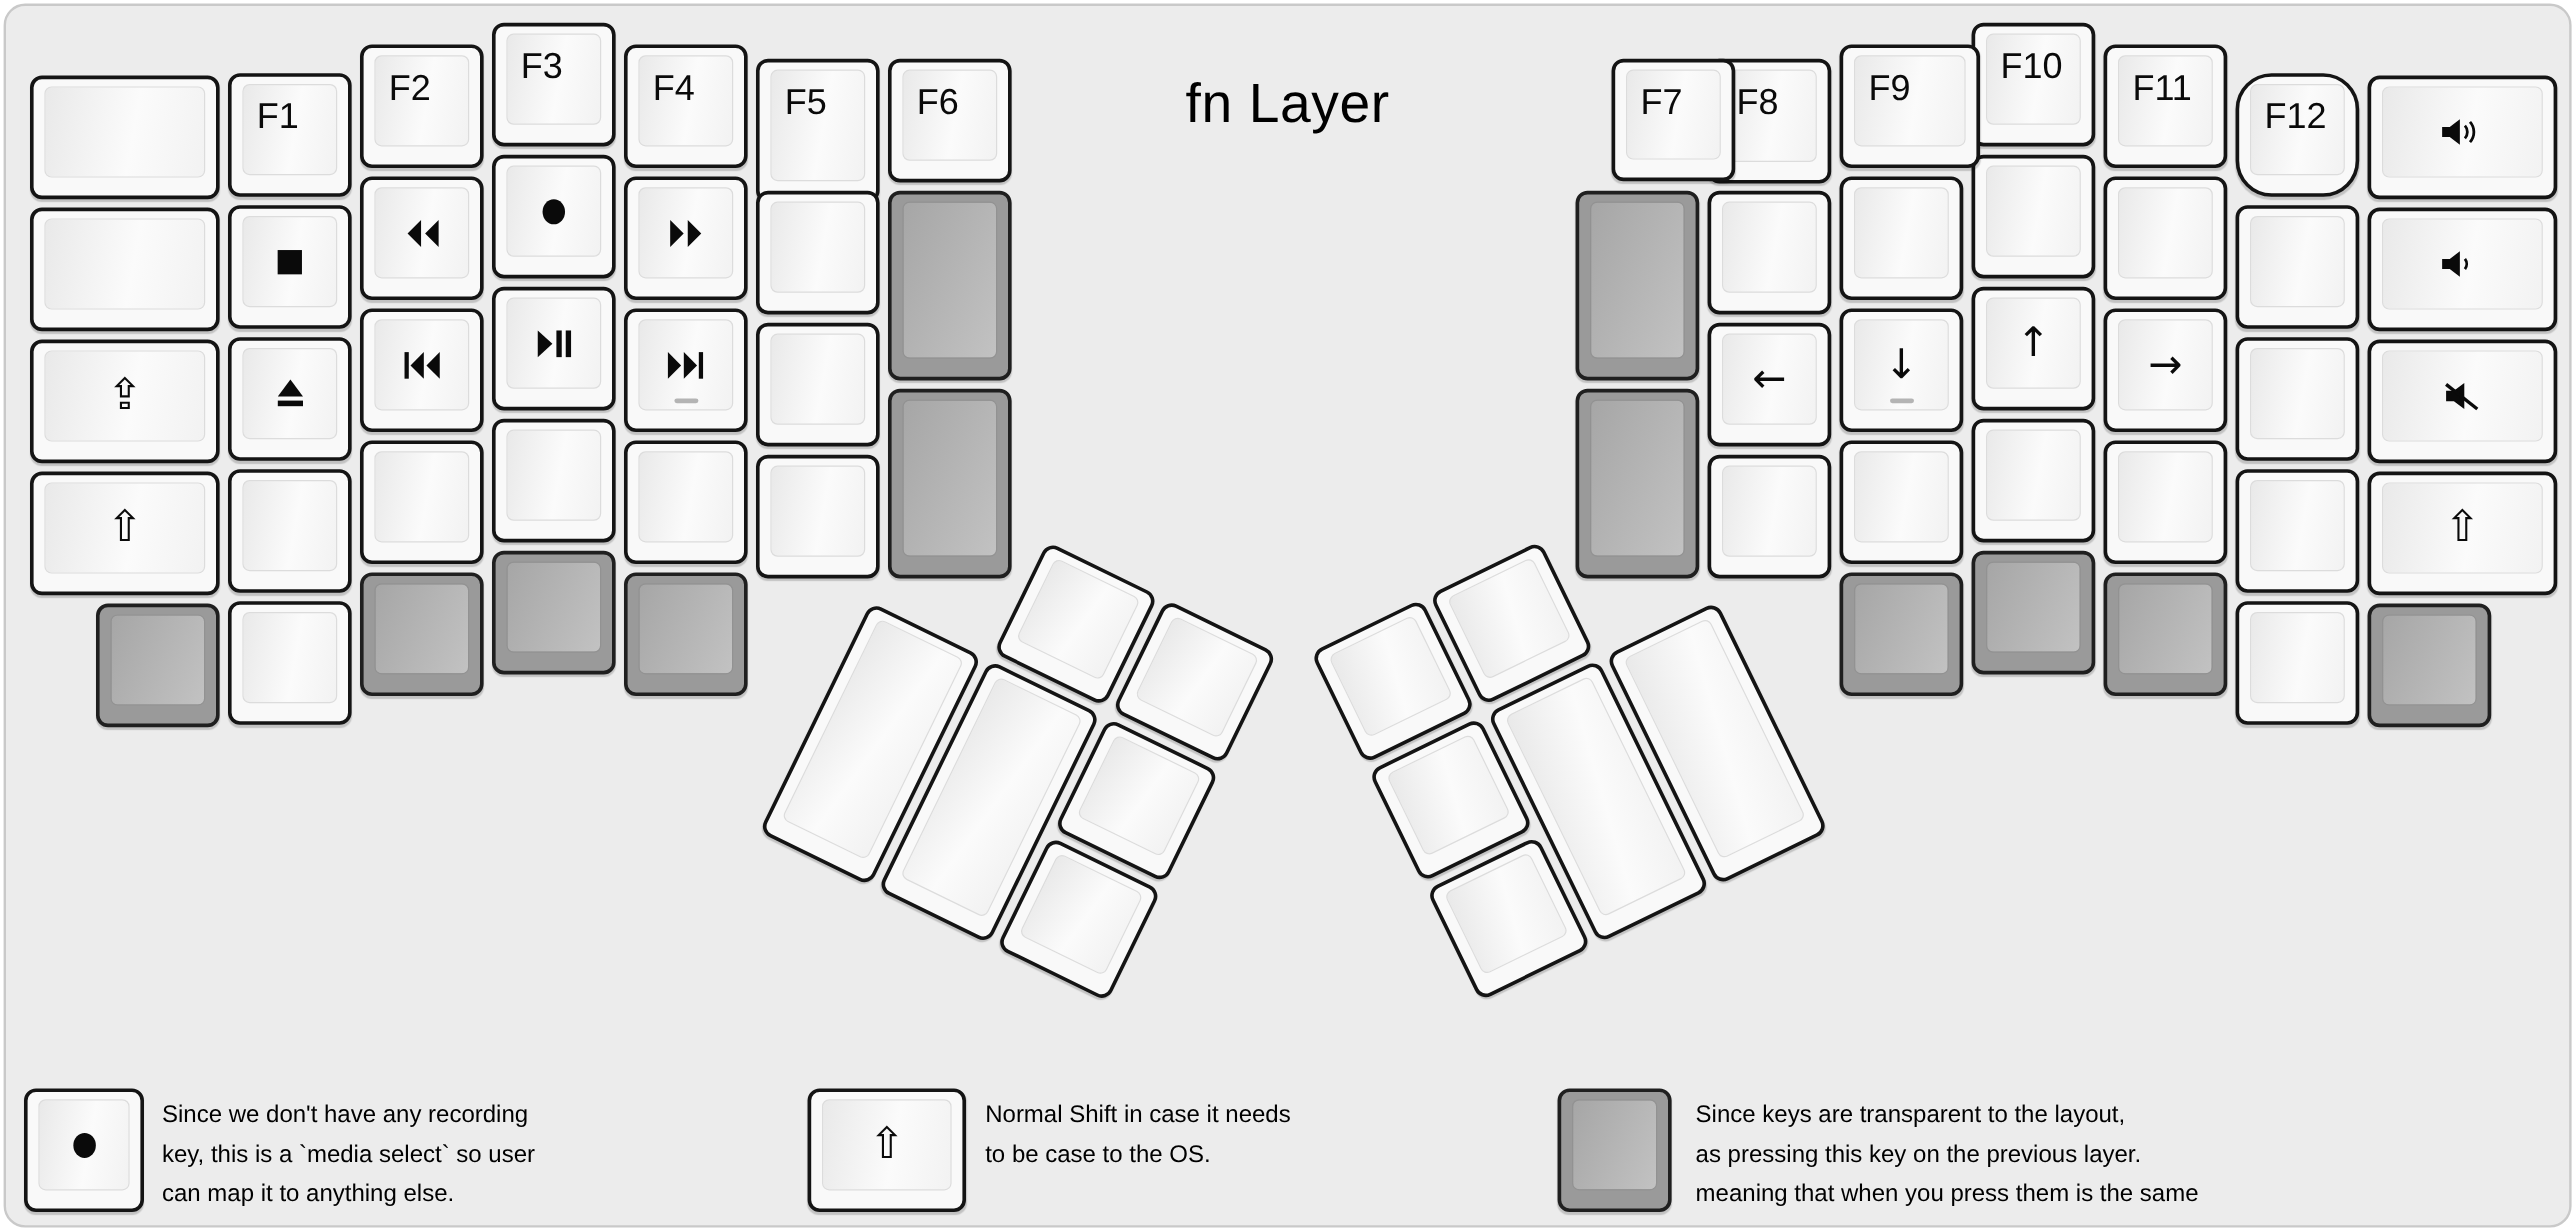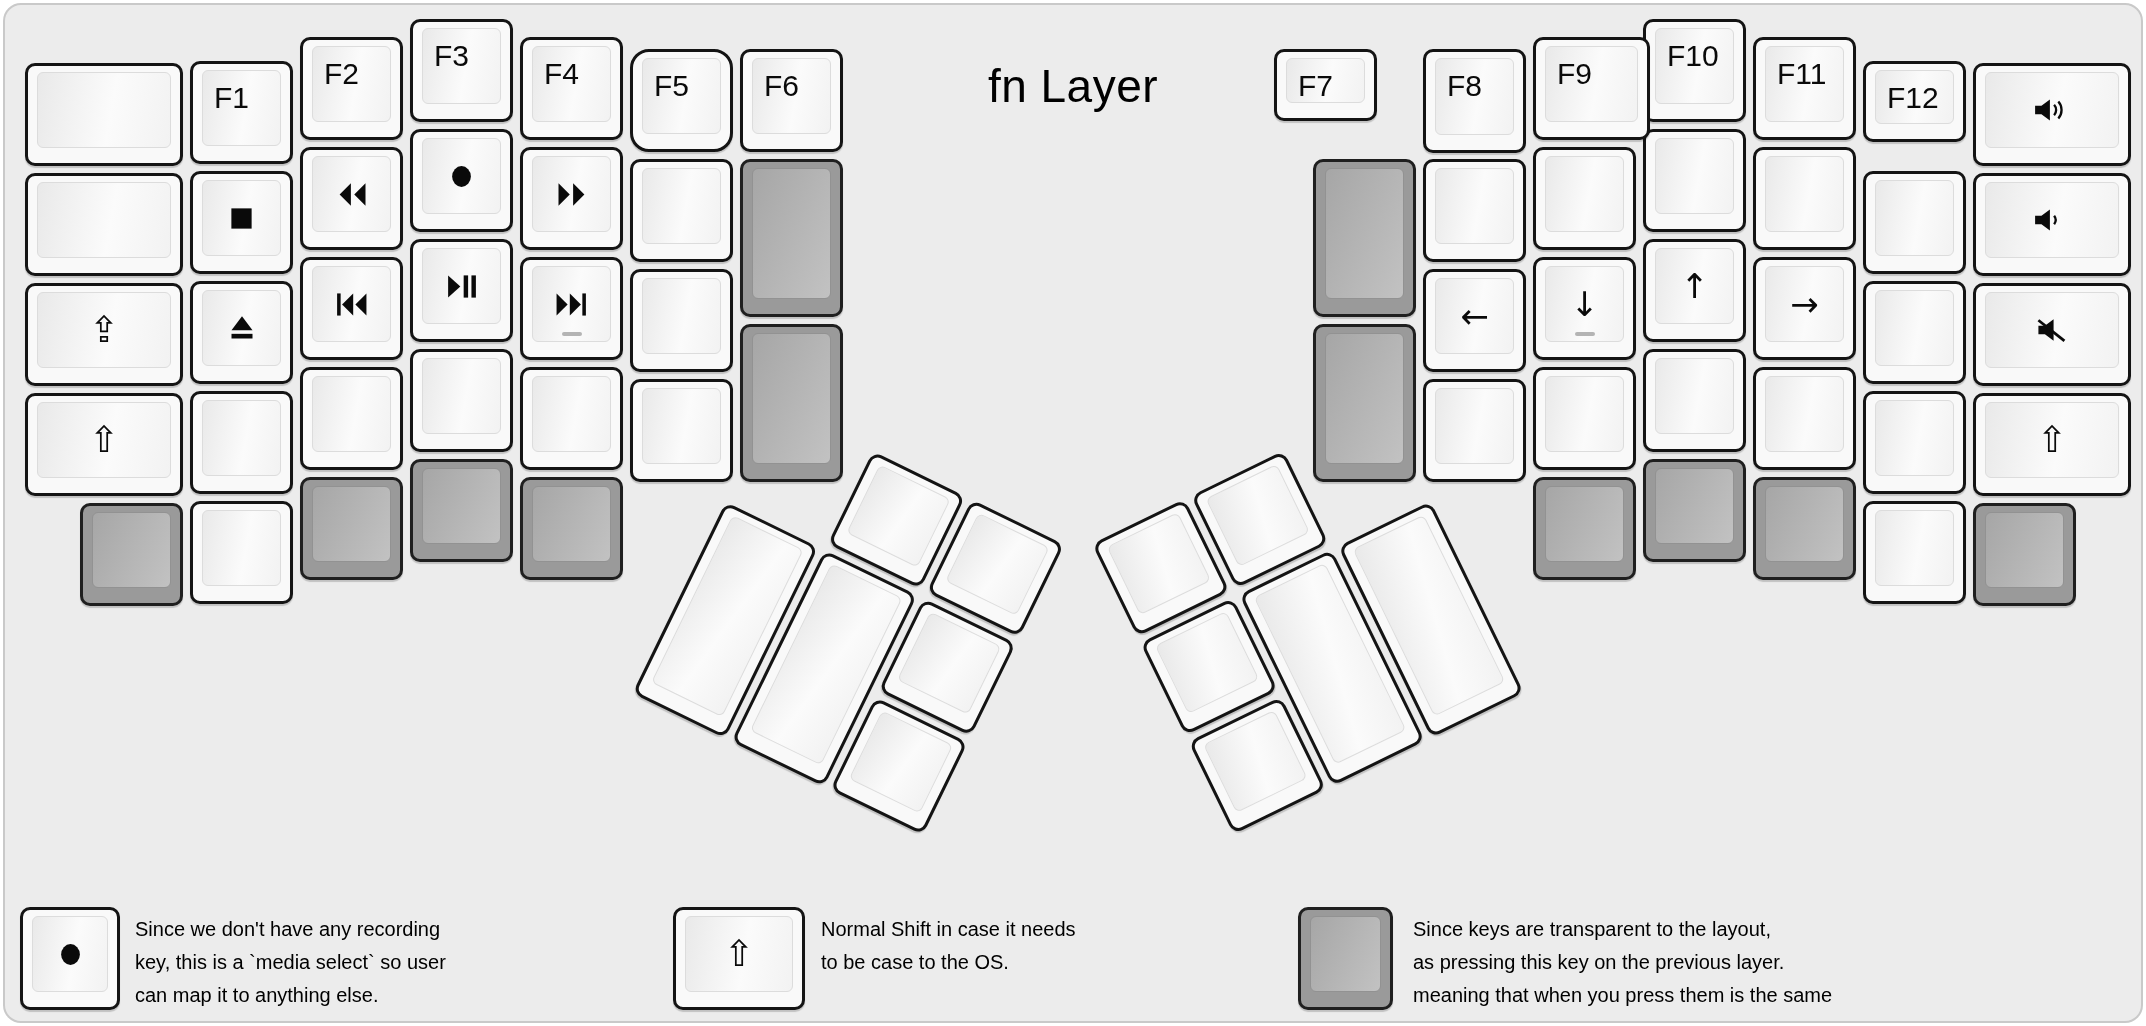--- a/index.html
+++ b/index.html
@@ -159,21 +159,21 @@
                 <path d="M12.5 2l10 10-10 10z"></path>
                 <rect x="23.8" y="2" width="3.2" height="20"></rect>
               </svg>
             </span>
             <div class="homing-bar"></div>
           </div>
         </div>
         <div class="key" style="left: 515px; top: 362px; width: 103px; height: 103px;">
           <div class="key-inner"></div>
         </div>
-        <div class="key" style="left: 625px; top: 44px; width: 103px; height: 103px; border-radius: 19px;">
+        <div class="key" style="left: 625px; top: 44px; width: 103px; height: 120px;">
           <div class="key-inner">
             <span class="klabel">F5</span>
           </div>
         </div>
         <div class="key" style="left: 625px; top: 154px; width: 103px; height: 103px;">
           <div class="key-inner"></div>
         </div>
         <div class="key" style="left: 625px; top: 264px; width: 103px; height: 103px;">
           <div class="key-inner"></div>
         </div>
@@ -235,21 +235,21 @@
                 <path d="M2 3 26 22" stroke="#0a0a0a" stroke-width="2.6"></path>
               </svg>
             </span>
           </div>
         </div>
         <div class="key" style="left: 1968px; top: 388px; width: 158px; height: 103px;">
           <div class="key-inner">
             <span class="glyph">⇧</span>
           </div>
         </div>
-        <div class="key" style="left: 1858px; top: 56px; width: 103px; height: 81px;">
+        <div class="key" style="left: 1858px; top: 56px; width: 103px; height: 103px; border-radius: 30px;">
           <div class="key-inner">
             <span class="klabel">F12</span>
           </div>
         </div>
         <div class="key" style="left: 1858px; top: 166px; width: 103px; height: 103px;">
           <div class="key-inner"></div>
         </div>
         <div class="key" style="left: 1858px; top: 276px; width: 103px; height: 103px;">
           <div class="key-inner"></div>
         </div>
@@ -314,21 +314,21 @@
           <div class="key-inner"></div>
         </div>
         <div class="key" style="left: 1418px; top: 264px; width: 103px; height: 103px;">
           <div class="key-inner">
             <span class="glyph arrow">←</span>
           </div>
         </div>
         <div class="key" style="left: 1418px; top: 374px; width: 103px; height: 103px;">
           <div class="key-inner"></div>
         </div>
-        <div class="key" style="left: 1269px; top: 44px; width: 103px; height: 72px;">
+        <div class="key" style="left: 1338px; top: 44px; width: 103px; height: 102px;">
           <div class="key-inner">
             <span class="klabel">F7</span>
           </div>
         </div>
         <div class="key gray" style="left: 1308px; top: 154px; width: 103px; height: 158px;">
           <div class="key-inner"></div>
         </div>
         <div class="key gray" style="left: 1308px; top: 319px; width: 103px; height: 158px;">
           <div class="key-inner"></div>
         </div>

